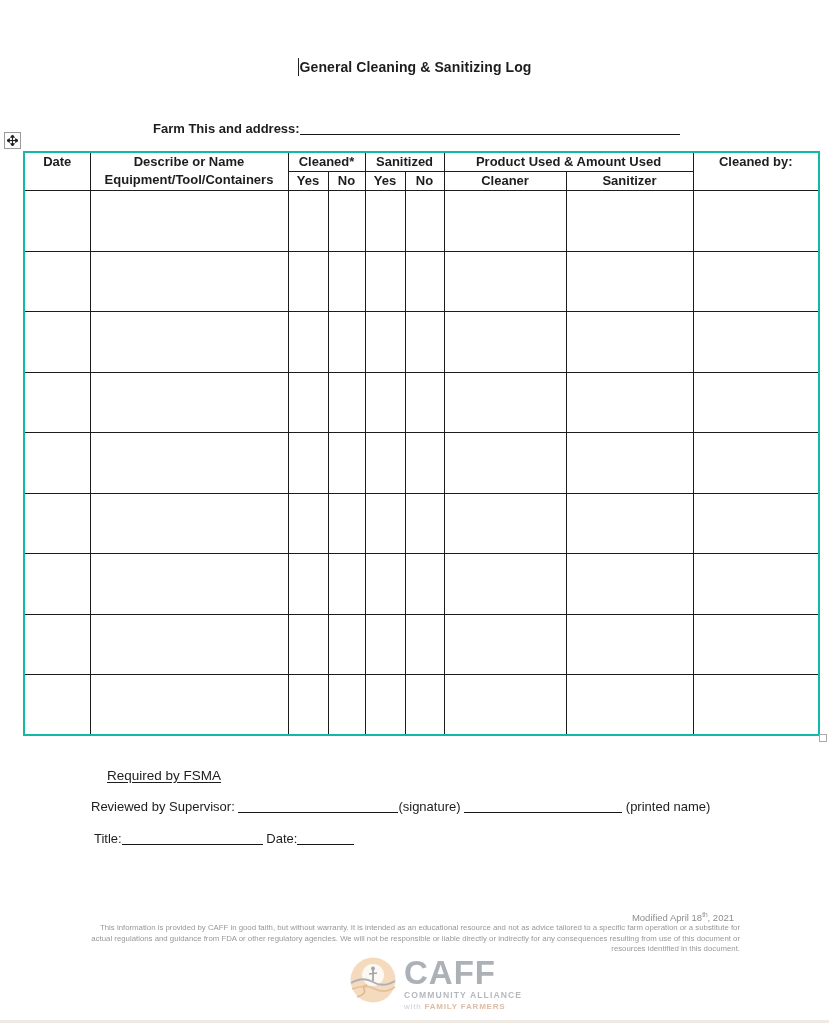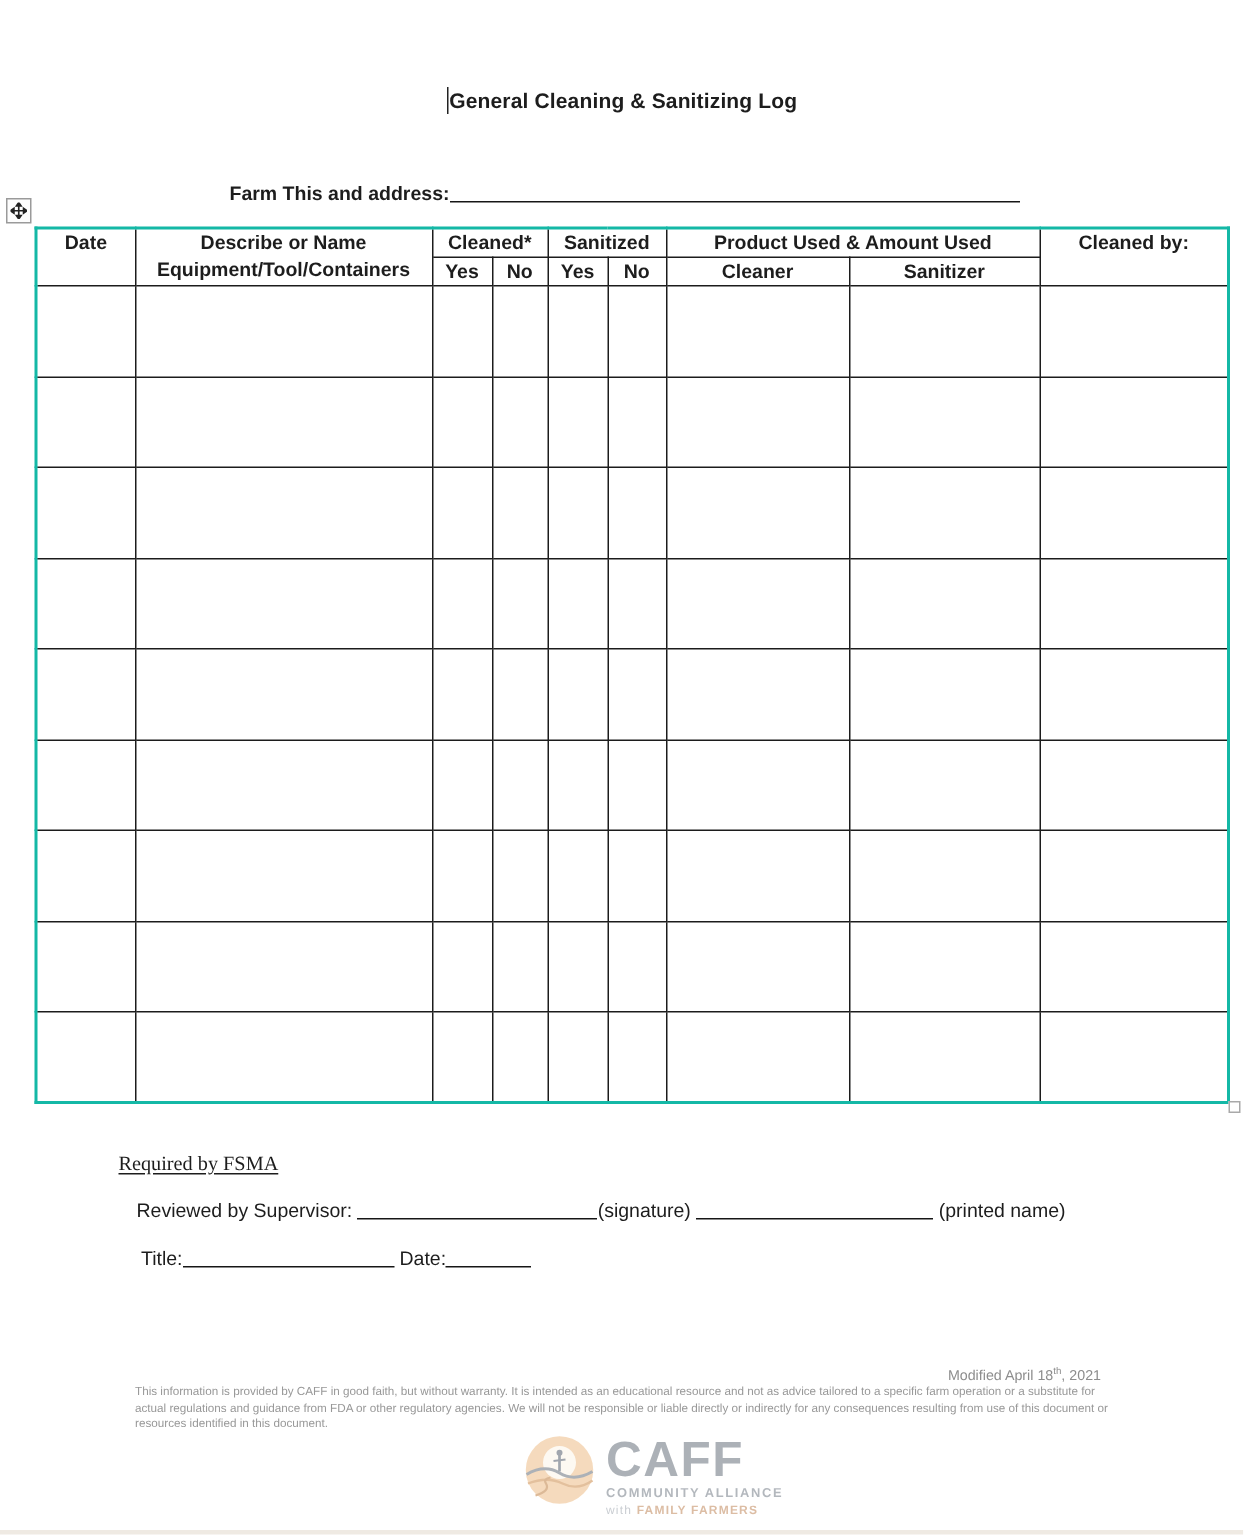--- a/index.html
+++ b/index.html
@@ -67,24 +67,23 @@
     line-height:18px; height:19px;
     white-space:nowrap; overflow:hidden;
   }
   table.log thead tr.sub th { height:19px; }
   table.log tbody tr { height:60.5px; }
   table.log tbody td { background:#ffffff; }
   .two-line { line-height:18px; }
 
   
   .required {
-    position:absolute; top:768px; left:79px;
+    position:absolute; top:768px; left:107px;
     font-size:13.5px; text-decoration:underline;
     text-underline-offset:2px;
-    font-family:Liberation Serif, serif;
   }
   .reviewed-line {
     position:absolute; top:799px; left:91px;
     font-size:13px; white-space:nowrap;
   }
   .sig-blank { width:160px; }
   .printed-blank { width:158px; }
   .titledate-line {
     position:absolute; top:831px; left:94px;
     font-size:13px; white-space:nowrap;
@@ -99,21 +98,21 @@
   
   .modified {
     position:absolute; top:911px; right:95px;
     font-size:9.5px; color:#8d8d8d; white-space:nowrap;
   }
   .modified sup { font-size:6.5px; }
   .disclaimer {
     position:absolute; top:923px; left:90px;
     width:650px;
     font-size:7.8px; line-height:10.6px;
-    color:#989898; text-align:left;
+    color:#989898; text-align:right;
   }
 
   
   .logo {
     position:absolute; top:956px; left:349px;
     display:flex; align-items:flex-start; gap:7px;
     opacity:0.72;
   }
   .logo-text { padding-top:3px; }
   .logo-acronym {

